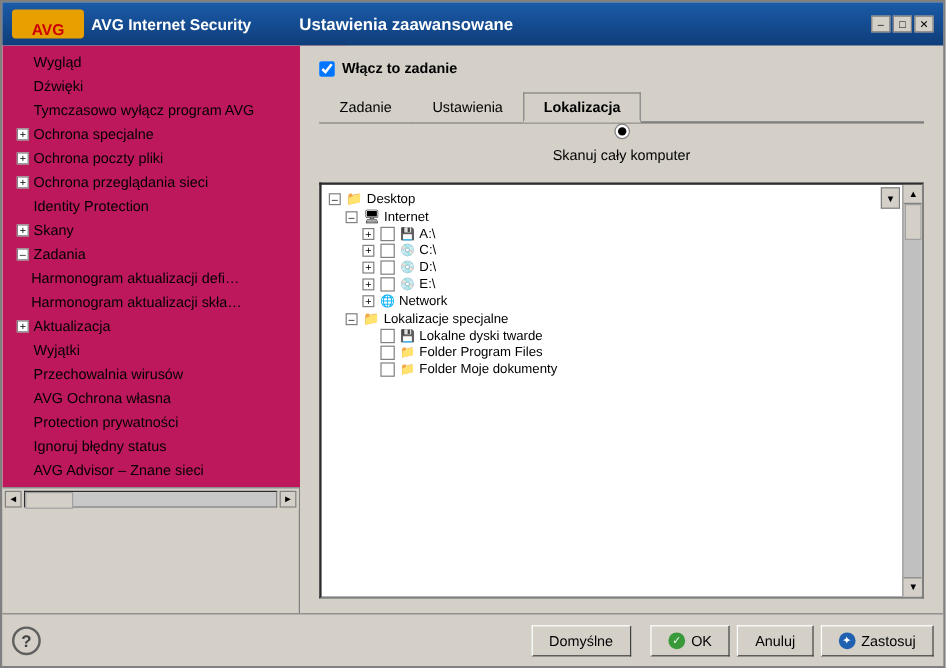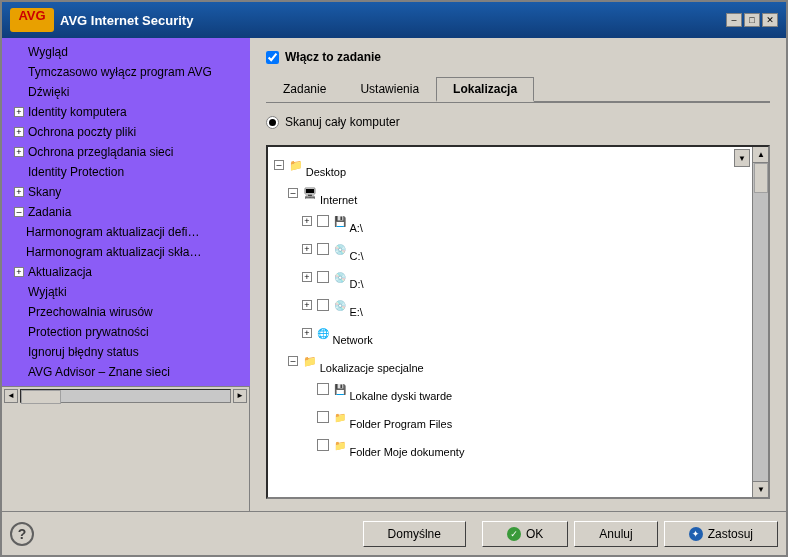--- a/index.html
+++ b/index.html
@@ -26,26 +26,26 @@
       align-items: center;
       padding: 0 8px;
       flex-shrink: 0;
     }
     .title-bar-logo {
       display: flex;
       align-items: center;
       gap: 6px;
     }
     .avg-logo {
-      width: 44px;
+      width: 60px;
       height: 24px;
       background: #e8a000;
       border-radius: 3px;
       display: flex;
-      align-items: flex-start;
+      align-items: flex-end;
       justify-content: center;
       color: white;
       font-weight: bold;
       font-size: 11px;
     }
     .title-bar-controls {
       margin-left: auto;
       display: flex;
       gap: 2px;
     }
@@ -61,21 +61,21 @@
       cursor: pointer;
       color: #000;
     }
     .content-area {
       display: flex;
       flex: 1;
       overflow: hidden;
     }
     .sidebar {
       width: 288px;
-      background: #8b5cf6;
+      background: #be185d;
       border-right: 1px solid #808080;
       overflow-y: auto;
       overflow-x: hidden;
       padding: 4px 0;
       flex-shrink: 0;
     }
     .sidebar-item {
       padding: 3px 8px 3px 12px;
       cursor: pointer;
       white-space: nowrap;
@@ -112,21 +112,20 @@
       gap: 6px;
       margin-bottom: 12px;
     }
     .checkbox-label {
       font-weight: bold;
       font-size: 12px;
     }
     .tabs {
       display: flex;
       border-bottom: 2px solid #808080;
-      margin-bottom: 12px;
     }
     .tab {
       padding: 4px 16px;
       cursor: pointer;
       border: 1px solid transparent;
       border-bottom: none;
       background: #d4d0c8;
       font-size: 12px;
       color: #000;
       position: relative;
@@ -140,20 +139,21 @@
       bottom: -1px;
     }
     .radio-group {
       margin-bottom: 10px;
     }
     .radio-row {
       display: flex;
       align-items: center;
       gap: 6px;
       margin-bottom: 6px;
+      flex-direction: column;
     }
     .tree-area {
       flex: 1;
       border: 2px inset #808080;
       background: white;
       overflow: hidden;
       display: flex;
       flex-direction: column;
       position: relative;
     }
@@ -191,21 +191,20 @@
     }
     .tree-checkbox {
       width: 12px;
       height: 12px;
       border: 1px solid #808080;
       background: white;
       flex-shrink: 0;
     }
     .tree-label {
       font-size: 11px;
-      margin-top: 14px;
     }
     .indent-0 { margin-left: 0px; }
     .indent-1 { margin-left: 14px; }
     .bottom-bar {
       height: 44px;
       background: #d4d0c8;
       border-top: 1px solid #808080;
       display: flex;
       align-items: center;
       padding: 0 8px;
@@ -221,21 +220,21 @@
       align-items: center;
       justify-content: center;
       font-weight: bold;
       font-size: 14px;
       cursor: pointer;
       color: #404040;
     }
     .spacer { flex: 1; }
     .bottom-btn {
       height: 26px;
-      padding: 0 24px;
+      padding: 0 14px;
       background: #d4d0c8;
       border: 1px solid #808080;
       cursor: pointer;
       font-size: 12px;
       margin-left: 6px;
       display: flex;
       align-items: center;
       gap: 5px;
       border-top-color: #ffffff;
       border-left-color: #ffffff;
@@ -270,47 +269,48 @@
 
 <div class="window">
 
   <div class="title-bar">
     <div class="title-bar-logo">
       <div class="avg-logo">
         <span style="color:#c00;font-size:13px;font-weight:900">AVG</span>
       </div>
       <span style="color:white;font-size:13px;font-weight:bold;">AVG Internet Security</span>
     </div>
+    <span style="color:white;font-size:14px;font-weight:bold;margin-left:40px;">Ustawienia zaawansowane</span>
     <div class="title-bar-controls">
       <div class="title-btn">–</div>
       <div class="title-btn">□</div>
       <div class="title-btn">✕</div>
     </div>
   </div>
 
   <div class="content-area">
 
     <div style="display:flex;flex-direction:column;width:248px;border-right:1px solid #808080;background:#d4d0c8;flex-shrink:0;">
       <div class="sidebar">
 
         <div class="sidebar-item">
           <span class="expand-icon" style="width:10px;display:inline-block;"></span>
           <span>Wygląd</span>
         </div>
         <div class="sidebar-item">
           <span class="expand-icon" style="width:10px;display:inline-block;"></span>
+          <span>Dźwięki</span>
+        </div>
+        <div class="sidebar-item">
+          <span class="expand-icon" style="width:10px;display:inline-block;"></span>
           <span>Tymczasowo wyłącz program AVG</span>
         </div>
         <div class="sidebar-item">
-          <span class="expand-icon" style="width:10px;display:inline-block;"></span>
-          <span>Dźwięki</span>
-        </div>
-        <div class="sidebar-item">
           <span style="width:10px;height:10px;border:1px solid #808080;background:white;display:inline-flex;align-items:center;justify-content:center;font-size:9px;flex-shrink:0;">+</span>
-          <span>Identity komputera</span>
+          <span>Ochrona specjalne</span>
         </div>
         <div class="sidebar-item">
           <span style="width:10px;height:10px;border:1px solid #808080;background:white;display:inline-flex;align-items:center;justify-content:center;font-size:9px;flex-shrink:0;">+</span>
           <span>Ochrona poczty pliki</span>
         </div>
         <div class="sidebar-item">
           <span style="width:10px;height:10px;border:1px solid #808080;background:white;display:inline-flex;align-items:center;justify-content:center;font-size:9px;flex-shrink:0;">+</span>
           <span>Ochrona przeglądania sieci</span>
         </div>
         <div class="sidebar-item">
@@ -335,20 +335,24 @@
           <span style="width:10px;height:10px;border:1px solid #808080;background:white;display:inline-flex;align-items:center;justify-content:center;font-size:9px;flex-shrink:0;">+</span>
           <span>Aktualizacja</span>
         </div>
         <div class="sidebar-item">
           <span class="expand-icon" style="width:10px;display:inline-block;"></span>
           <span>Wyjątki</span>
         </div>
         <div class="sidebar-item">
           <span class="expand-icon" style="width:10px;display:inline-block;"></span>
           <span>Przechowalnia wirusów</span>
+        </div>
+        <div class="sidebar-item">
+          <span class="expand-icon" style="width:10px;display:inline-block;"></span>
+          <span>AVG Ochrona własna</span>
         </div>
         <div class="sidebar-item">
           <span class="expand-icon" style="width:10px;display:inline-block;"></span>
           <span>Protection prywatności</span>
         </div>
         <div class="sidebar-item">
           <span class="expand-icon" style="width:10px;display:inline-block;"></span>
           <span>Ignoruj błędny status</span>
         </div>
         <div class="sidebar-item">

